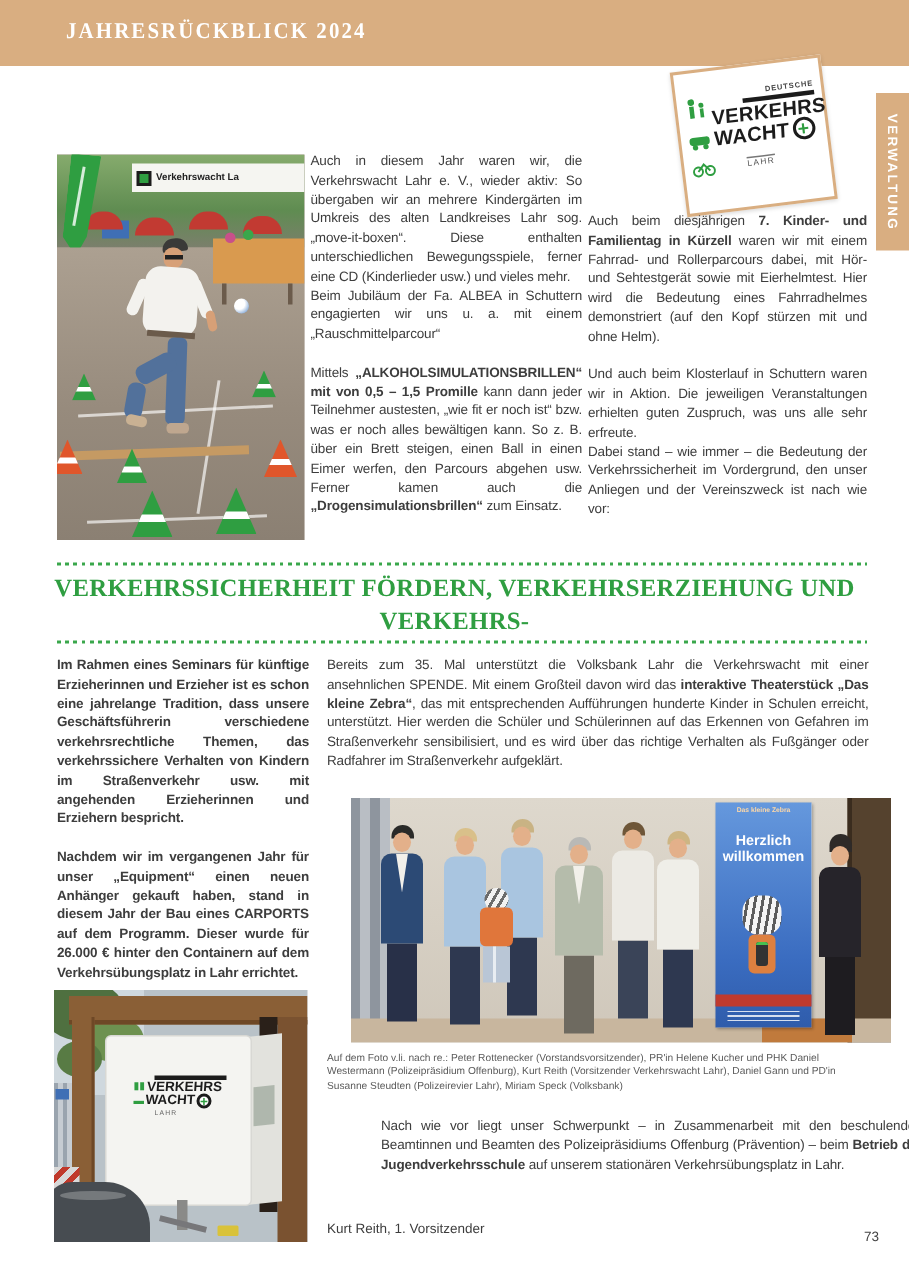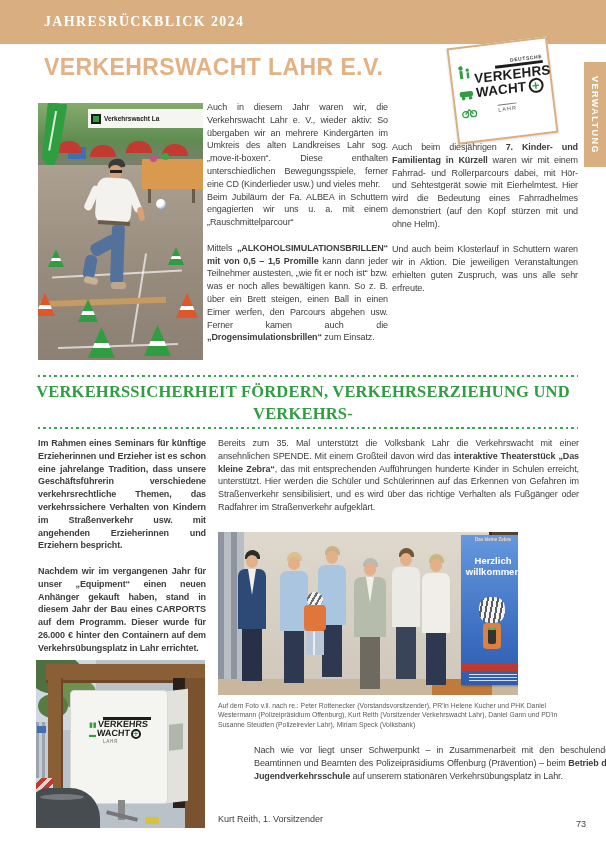--- a/index.html
+++ b/index.html
@@ -78,21 +78,21 @@
   .chalk{position:absolute;background:rgba(255,255,255,.65);}
   .board{position:absolute;left:2px;top:196px;width:126px;height:6px;background:#c59a63;transform:rotate(-2deg);}
   .cone{position:absolute;}
   .cone .tri{width:100%;height:100%;clip-path:polygon(50% 0,100% 100%,0 100%);position:relative;}
   .cone .band{position:absolute;left:15%;width:70%;height:18%;bottom:32%;background:#fff;}
   
   .p1-person{position:absolute;left:46px;top:56px;width:74px;height:140px;}
   .pp{position:absolute;}
 
   
-  .photo2{position:absolute;left:218px;top:532px;width:300px;height:163px;overflow:hidden;
+  .photo2{position:absolute;left:234px;top:532px;width:360px;height:163px;overflow:hidden;
         background:linear-gradient(180deg,#ded8cd,#cfc7ba);}
   .gp-window{position:absolute;left:0;top:0;width:26px;height:150px;
         background:repeating-linear-gradient(90deg,#8e959e 0 6px,#b9bec4 6px 13px);}
   .gp-wardrobe{position:absolute;right:0;top:0;width:26px;height:163px;background:#55422e;border-left:3px solid #3a2c1e;}
   .gp-floor{position:absolute;left:0;bottom:0;width:100%;height:16px;background:#c8b69e;}
   .gp-floor-or{position:absolute;right:26px;bottom:0;width:60px;height:16px;background:#c07a3c;}
   .gp-banner{position:absolute;left:243px;top:3px;width:64px;height:150px;
         background:linear-gradient(180deg,#6598dd 0%,#3a6cc0 70%,#2f5cab 100%);box-shadow:1px 1px 2px rgba(0,0,0,.3);}
   .gp-banner .top{font-size:4.5px;color:#ffd9a8;text-align:center;padding-top:2px;font-weight:bold;white-space:nowrap;overflow:hidden;}
   .gp-banner .title{color:#fff;font-weight:bold;font-size:9.5px;line-height:10.5px;text-align:center;margin-top:14px;}
@@ -156,21 +156,20 @@
 <div class="page">
 
   <div class="topbar">
     <div class="kicker">JAHRESRÜCKBLICK 2024</div>
   </div>
 
   <div class="sidetab">
     <span>VERWALTUNG</span>
   </div>
 
-  <div class="pagetitle">VERKEHRSWACHT LAHR E.V.</div>
 
   <div class="logo-card">
     <div class="lc-inner">
       <div class="lc-icons">
         <svg width="15" height="17" viewBox="0 0 15 17">
           <circle cx="4.5" cy="2.5" r="2.2" fill="#2f9e41"></circle>
             <rect x="3" y="5.2" width="3" height="8" fill="#2f9e41"></rect>
           <circle cx="11" cy="5" r="1.7" fill="#2f9e41"></circle>
             <rect x="9.9" y="7.2" width="2.4" height="6" fill="#2f9e41"></rect>
         </svg>
@@ -279,20 +278,21 @@
 
   <div class="col-mid bodytext">
     <p class="nogap">Auch in diesem Jahr waren wir, die Verkehrswacht Lahr e. V., wieder aktiv: So übergaben wir an mehrere Kindergärten im Umkreis des alten Landkreises Lahr sog. „move-it-boxen“. Diese enthalten unterschiedlichen Bewegungsspiele, ferner eine CD (Kinderlieder usw.) und vieles mehr.</p>
     <p>Beim Jubiläum der Fa. ALBEA in Schuttern engagierten wir uns u. a. mit einem „Rauschmittelparcour“</p>
     <p><span>Mittels </span><b>„ALKOHOLSIMULATIONSBRILLEN“ mit von 0,5 – 1,5 Promille</b><span> kann dann jeder Teilnehmer austesten, „wie fit er noch ist“ bzw. was er noch alles bewältigen kann. So z. B. über ein Brett steigen, einen Ball in einen Eimer werfen, den Parcours abgehen usw. Ferner kamen auch die </span><b>„Drogensimulationsbrillen“</b><span> zum Einsatz.</span></p>
   </div>
 
   <div class="col-right bodytext">
     <p><span>Auch beim diesjährigen </span><b>7. Kinder- und Familientag in Kürzell</b><span> waren wir mit einem Fahrrad- und Rollerparcours dabei, mit Hör- und Sehtestgerät sowie mit Eierhelmtest. Hier wird die Bedeutung eines Fahrradhelmes demonstriert (auf den Kopf stürzen mit und ohne Helm).</span></p>
     <p class="nogap">Und auch beim Klosterlauf in Schuttern waren wir in Aktion. Die jeweiligen Veranstaltungen erhielten guten Zuspruch, was uns alle sehr erfreute.</p>
+    <p>Dabei stand – wie immer – die Bedeutung der Verkehrssicherheit im Vordergrund, den unser Anliegen und der Vereinszweck ist nach wie vor:</p>
   </div>
 
   <div class="dash" style="top:375px;"></div>
   <div class="mission">
     <div>VERKEHRSSICHERHEIT FÖRDERN, VERKEHRSERZIEHUNG UND VERKEHRS-</div>
   </div>
   <div class="dash" style="top:427px;"></div>
 
   <div class="col-bl bodytext">
     <p><span>Im Rahmen eines </span><b>Seminars für künftige Erzieherinnen und Erzieher</b><span> ist es schon eine jahrelange Tradition, dass unsere Geschäftsführerin verschiedene verkehrsrechtliche Themen, das verkehrssichere Verhalten von Kindern im Straßenverkehr usw. mit angehenden Erzieherinnen und Erziehern bespricht.</span></p>

